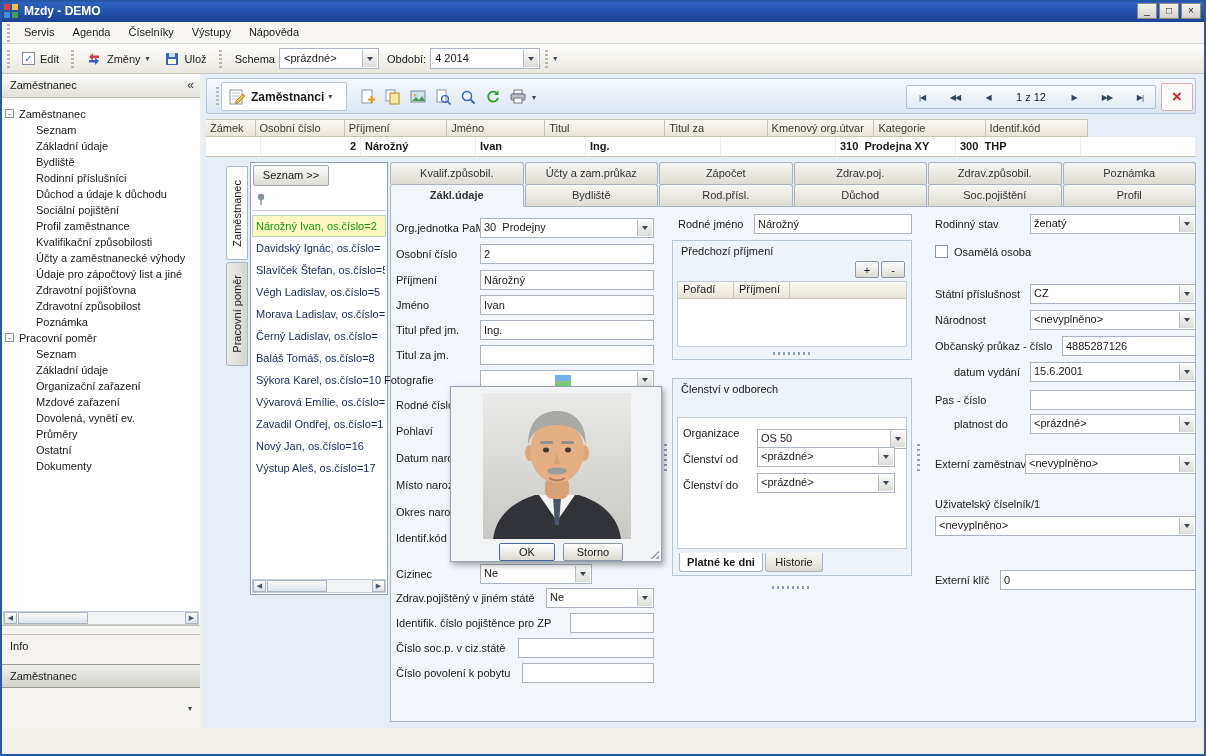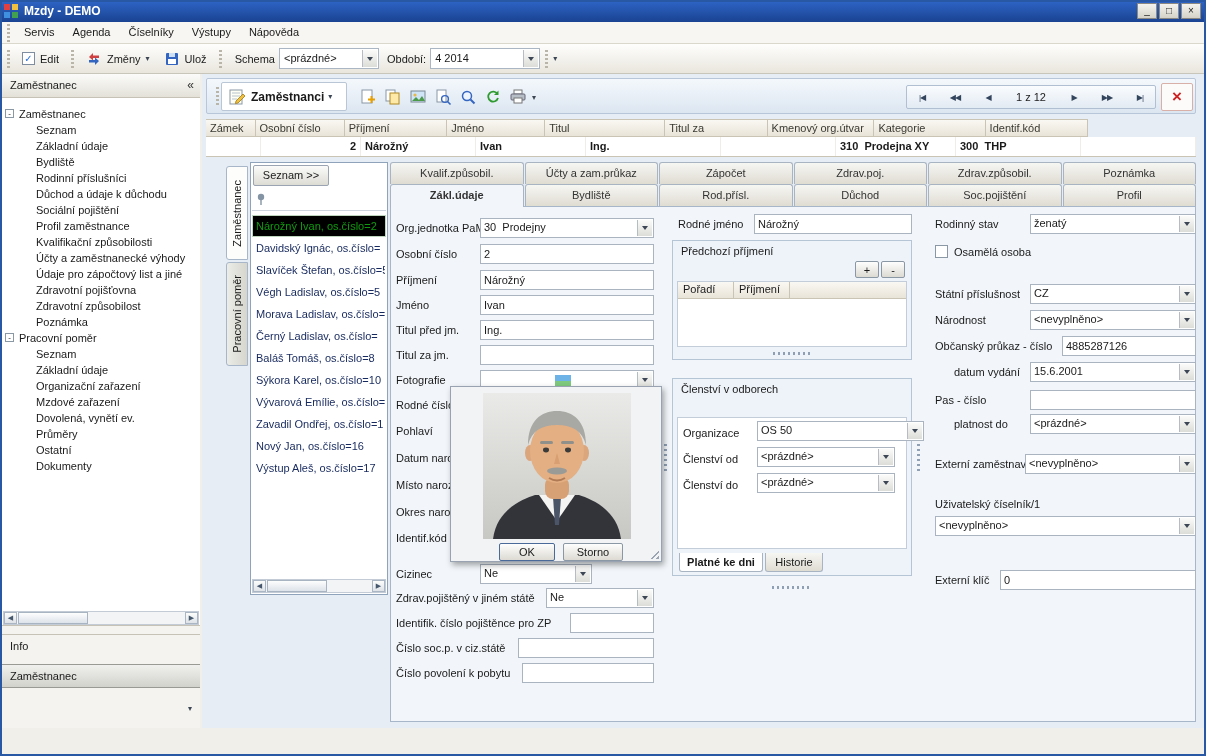--- a/index.html
+++ b/index.html
@@ -76,21 +76,21 @@
   .vtab{position:absolute;left:24px;width:22px;border:1px solid #a7b6c9;background:linear-gradient(90deg,#ecece8,#d6d6ce);border-radius:3px 0 0 3px;display:flex;align-items:center;justify-content:center}
   .vtab span{writing-mode:vertical-rl;transform:rotate(180deg);white-space:nowrap;font-size:11px}
   .vtab.active{background:#fdfdfc}
 
   
   .listpanel{position:absolute;left:48px;top:88px;width:138px;height:433px;background:#fff;border:1px solid #8fa3ba}
   .seznambtn{position:absolute;left:2px;top:2px;width:76px;height:21px;background:linear-gradient(#fbfbfa,#dddcd4);border:1px solid #9aa4b2;border-radius:2px;text-align:center;line-height:19px}
   .filterrow{position:absolute;left:1px;right:1px;top:26px;height:22px;border-bottom:1px solid #cdd4dd;display:flex;align-items:center;padding-left:4px;background:#fff}
   .emplist{position:absolute;left:1px;right:1px;top:52px}
   .empitem{height:22px;line-height:20px;padding:0 3px;color:#16295e;white-space:nowrap;overflow:hidden;border:1px solid transparent}
-  .empitem.selected{color:#0f9b0f;background:#000000;border-color:#bdd6bd}
+  .empitem.selected{color:#0f9b0f;background:#fef9c3;border-color:#bdd6bd}
 
   
   .tabs1,.tabs2{position:absolute;left:188px;width:806px;height:22px;display:flex;gap:1px}
   .tabs1{top:88px}.tabs2{top:110px;height:23px;z-index:3}
   .tab{flex:1;text-align:center;line-height:21px;height:22px;background:linear-gradient(#f6f6f3,#dfdcd2);border:1px solid #a9b4c2;border-bottom:none;border-radius:3px 3px 0 0;color:#333;white-space:nowrap;overflow:hidden;padding:0 4px}
   .tab.active{background:#f2f6fa;height:23px;font-weight:bold}
   .content{position:absolute;left:188px;top:132px;width:806px;height:516px;background:#f2f6fa;border:1px solid #a7b6c9;z-index:1}
 
   
   .lbl{position:absolute;line-height:20px;white-space:nowrap;z-index:2}
@@ -536,21 +536,21 @@
 
     <div class="lbl" style="left:194px;top:221px">Jméno</div>
     <div class="tb" style="left:278px;top:221px;width:174px">Ivan</div>
 
     <div class="lbl" style="left:194px;top:246px">Titul před jm.</div>
     <div class="tb" style="left:278px;top:246px;width:174px">Ing.</div>
 
     <div class="lbl" style="left:194px;top:271px">Titul za jm.</div>
     <div class="tb" style="left:278px;top:271px;width:174px"></div>
 
-    <div class="lbl" style="left:194px;top:296px">Fotografie</div>
+    <div class="lbl" style="left:182px;top:296px">Fotografie</div>
     <div class="dd" style="left:278px;top:296px;width:174px">
       <span style="position:absolute;left:74px;top:4px"><svg width="16" height="11">
             <rect width="16" height="6" fill="#6db3e8"></rect>
             <rect y="6" width="16" height="5" fill="#7ec97e"></rect>
           </svg></span>
       <span class="dda"></span>
     </div>
 
     <div class="lbl" style="left:194px;top:321px">Rodné číslo</div>
     <div class="lbl" style="left:194px;top:347px">Pohlaví</div>
@@ -635,21 +635,21 @@
 
         </div>
       </div>
       <div class="dots-h" style="left:100px;bottom:4px;width:40px"></div>
     </div>
 
     <div class="grp" style="left:470px;top:304px;width:240px;height:198px">
       <div class="grpcap">Členství v odborech</div>
       <div class="grpbody" style="left:4px;right:4px;top:38px;bottom:26px"></div>
       <div class="lbl" style="left:10px;top:44px">Organizace</div>
-      <div class="dd" style="left:84px;top:42px;width:167px">
+      <div class="dd" style="left:84px;top:50px;width:150px">
           <span class="ddv">OS 50</span>
           <span class="dda"></span>
         </div>
       <div class="lbl" style="left:10px;top:70px">Členství od</div>
       <div class="dd" style="left:84px;top:68px;width:138px">
           <span class="ddv">&lt;prázdné&gt;</span>
           <span class="dda"></span>
         </div>
       <div class="lbl" style="left:10px;top:96px">Členství do</div>
       <div class="dd" style="left:84px;top:94px;width:138px">

